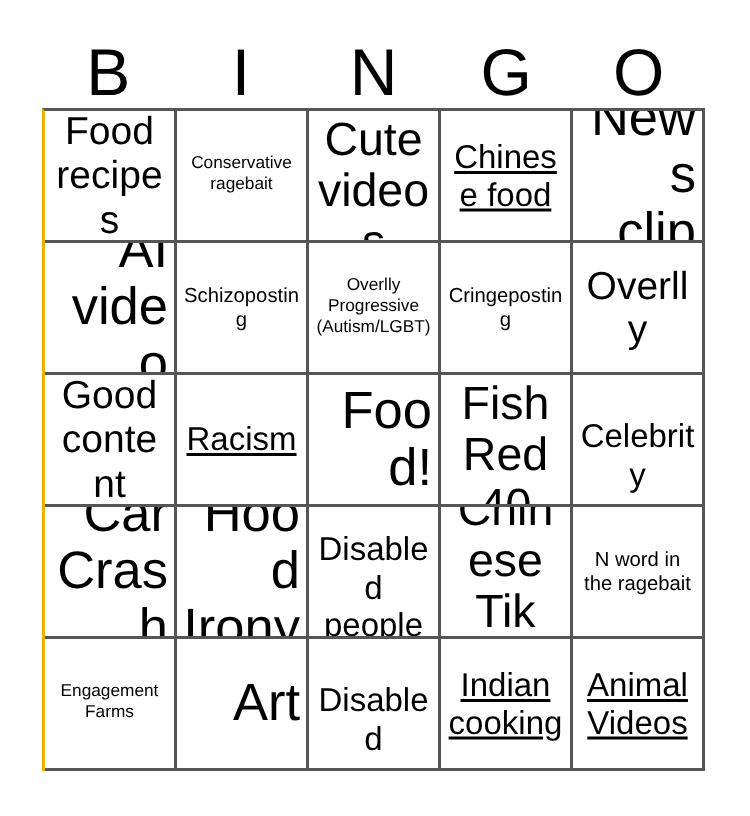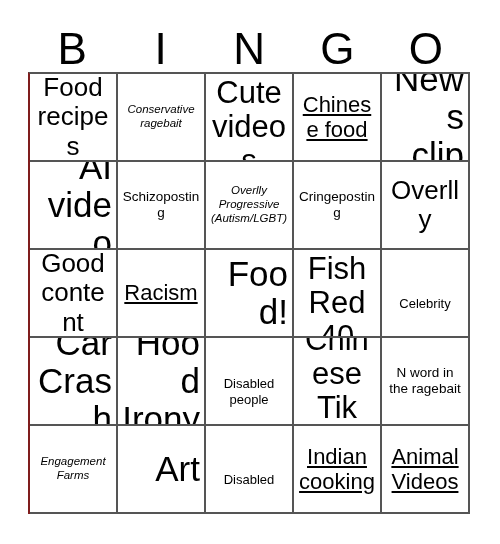--- a/index.html
+++ b/index.html
@@ -48,21 +48,21 @@
     position: absolute;
     top: 72px;
     left: 28px;
     width: 442px;
     height: 442px;
     box-sizing: border-box;
     display: grid;
     grid-template-columns: repeat(5, 1fr);
     grid-template-rows: repeat(5, 1fr);
     border-top: 2px solid #555555;
-    border-left: 2px solid #7f1d1d;
+    border-left: 2px solid #eab308;
     background: #ffffff;
   }
   .cell {
     box-sizing: border-box;
     border-right: 2px solid #555555;
     border-bottom: 2px solid #555555;
     display: flex;
     align-items: center;
     justify-content: center;
     text-align: center;
@@ -72,23 +72,23 @@
   }
   .cell-text {
     display: block;
     width: 100%;
     line-height: 1.12;
     word-wrap: break-word;
     color: #000000;
   }
 
   
-  .fs-xs   { font-size: 11.5px; line-height: 1.2; font-style: italic; }
+  .fs-xs   { font-size: 11.5px; line-height: 1.2; }
   .fs-s    { font-size: 13.5px; line-height: 1.2; }
-  .fs-m    { font-size: 13px;   line-height: 1.18; margin-top: 21px; }
+  .fs-m    { font-size: 22px;   line-height: 1.18; margin-top: 21px; }
   .fs-l    { font-size: 22px;   line-height: 1.14; text-decoration: underline; }
   .fs-xl   { font-size: 26px;   line-height: 1.12; }
   .fs-xxl  { font-size: 31px;   line-height: 1.1; margin-top: 20px; }
   .fs-huge { font-size: 35px;   line-height: 1.08; text-align: right; }
 </style>
 </head>
 <body>
 
 <div id="bingo-card">
 

